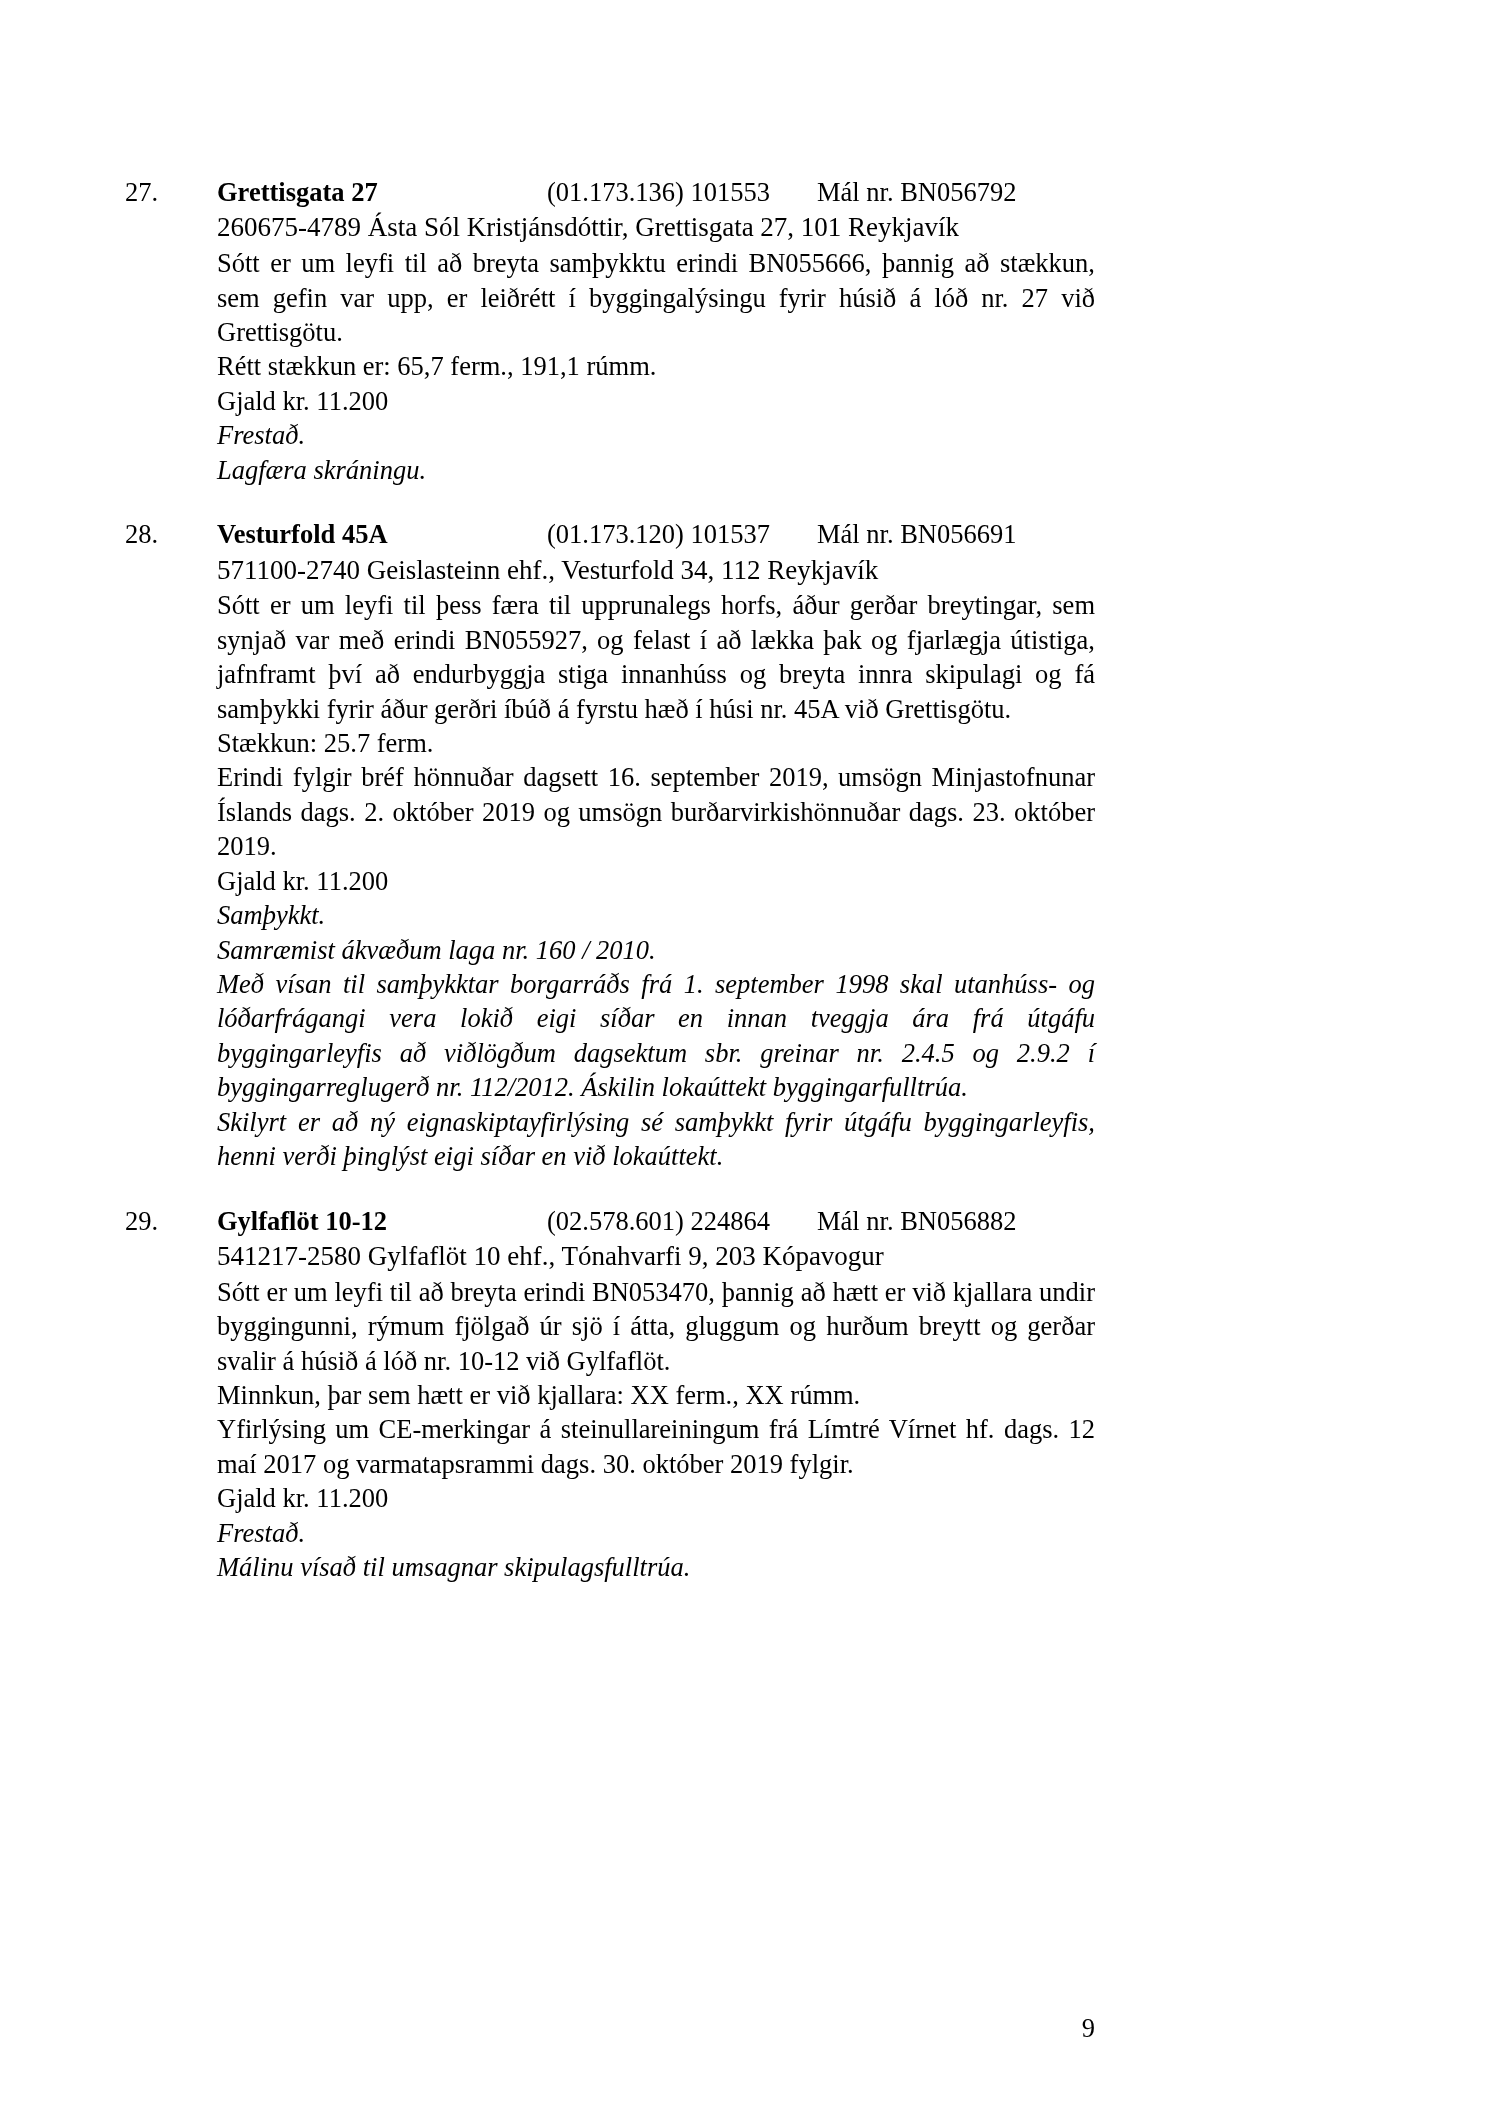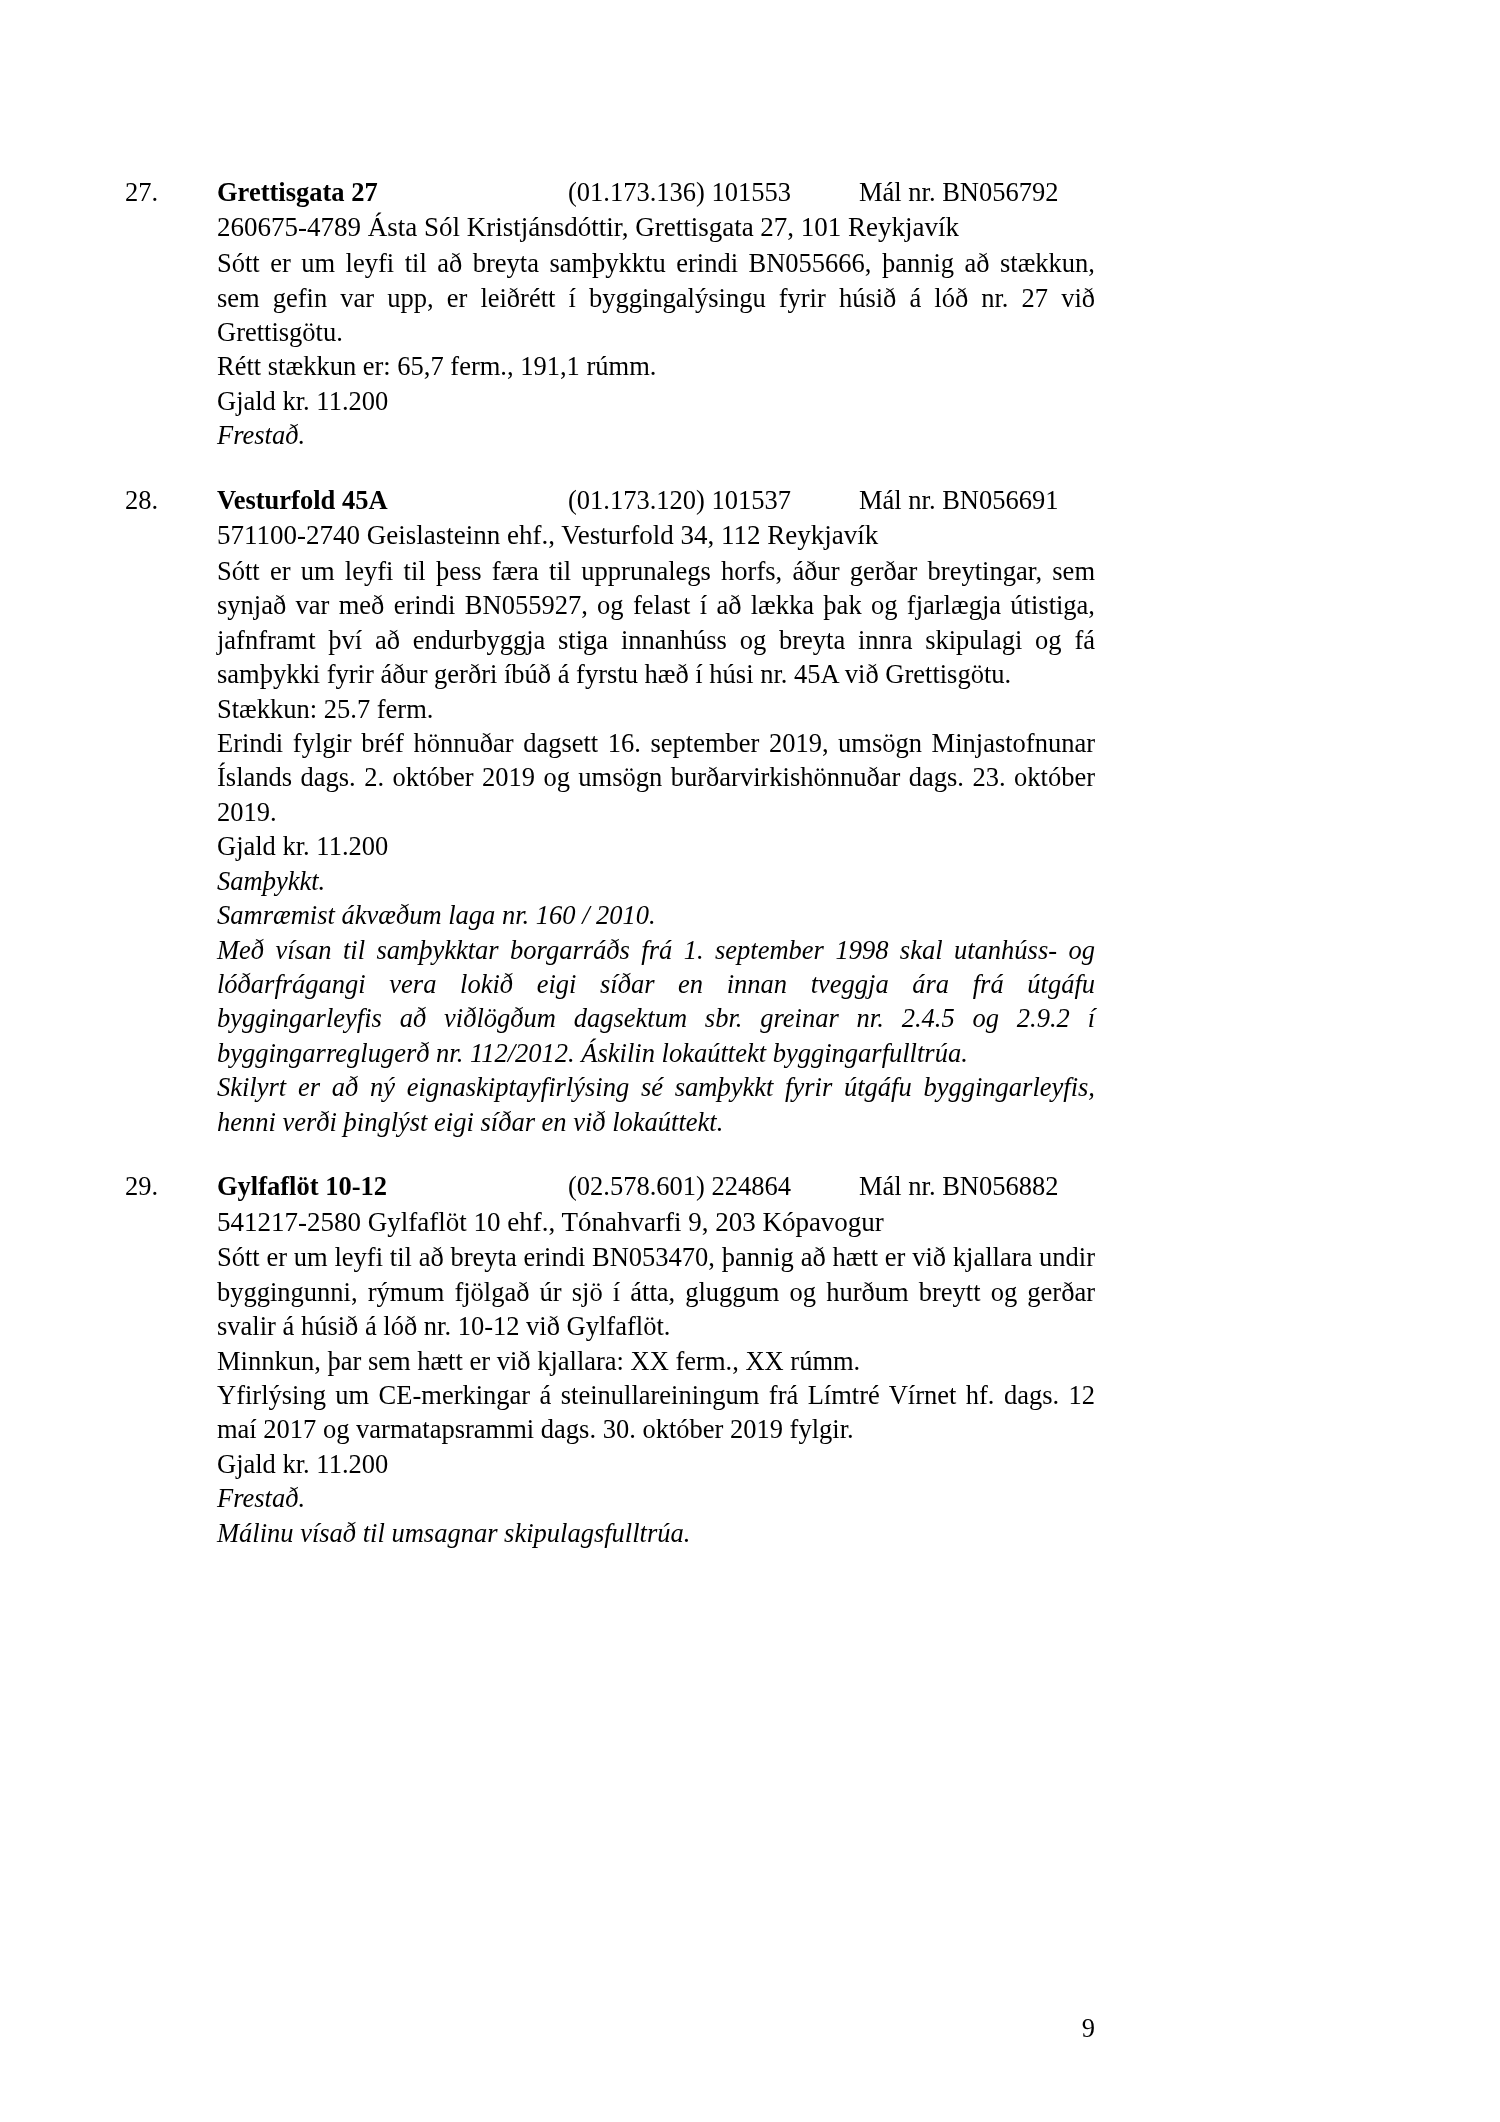--- a/index.html
+++ b/index.html
@@ -34,21 +34,20 @@
     line-height: 1.30;
   }
   .entry-body {
     margin-left: 92px;
   }
   .head-row {
     display: flex;
     align-items: flex-start;
     font-size: 26.5px;
     line-height: 1.30;
-    gap: 21px;
   }
   .head-title {
     font-weight: bold;
     width: 330px;
     flex: 0 0 330px;
   }
   .head-code {
     width: 270px;
     flex: 0 0 270px;
   }
@@ -91,20 +90,21 @@
           <div class="head-row">
             <div class="head-title">Grettisgata 27</div>
             <div class="head-code">(01.173.136) 101553</div>
             <div class="head-case">Mál nr. BN056792</div>
           </div>
           <div class="owner-line">260675-4789 Ásta Sól Kristjánsdóttir, Grettisgata 27, 101 Reykjavík</div>
           <div class="para">Sótt er um leyfi til að breyta samþykktu erindi BN055666, þannig að stækkun, sem gefin var upp, er leiðrétt í byggingalýsingu fyrir húsið á lóð nr. 27 við Grettisgötu.</div>
           <div class="para noj">Rétt stækkun er: 65,7 ferm., 191,1 rúmm.</div>
           <div class="para noj">Gjald kr. 11.200</div>
           <div class="para italic noj">Frestað.</div>
+          <div class="para italic noj">Lagfæra skráningu.</div>
         </div>
       </div>
       <div class="entry">
         <div class="entry-num">28.</div>
         <div class="entry-body">
           <div class="head-row">
             <div class="head-title">Vesturfold 45A</div>
             <div class="head-code">(01.173.120) 101537</div>
             <div class="head-case">Mál nr. BN056691</div>
           </div>

